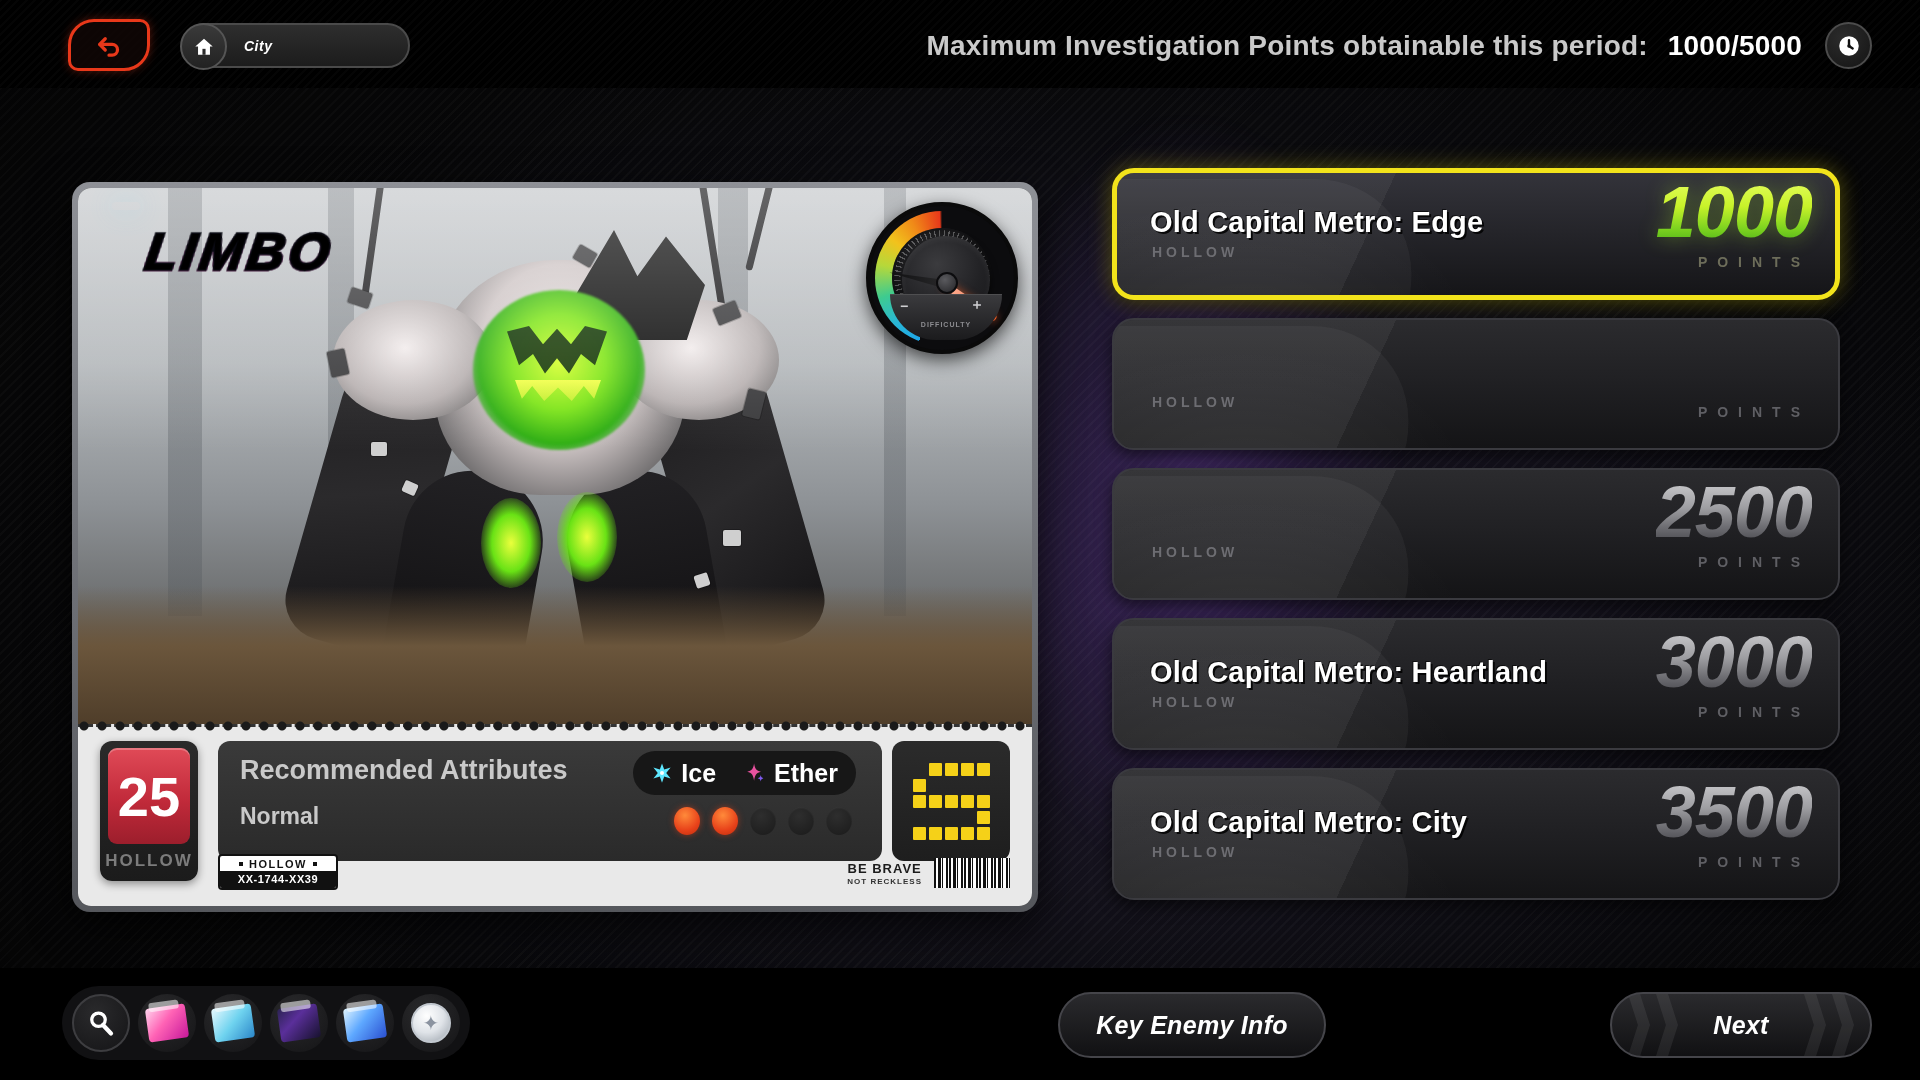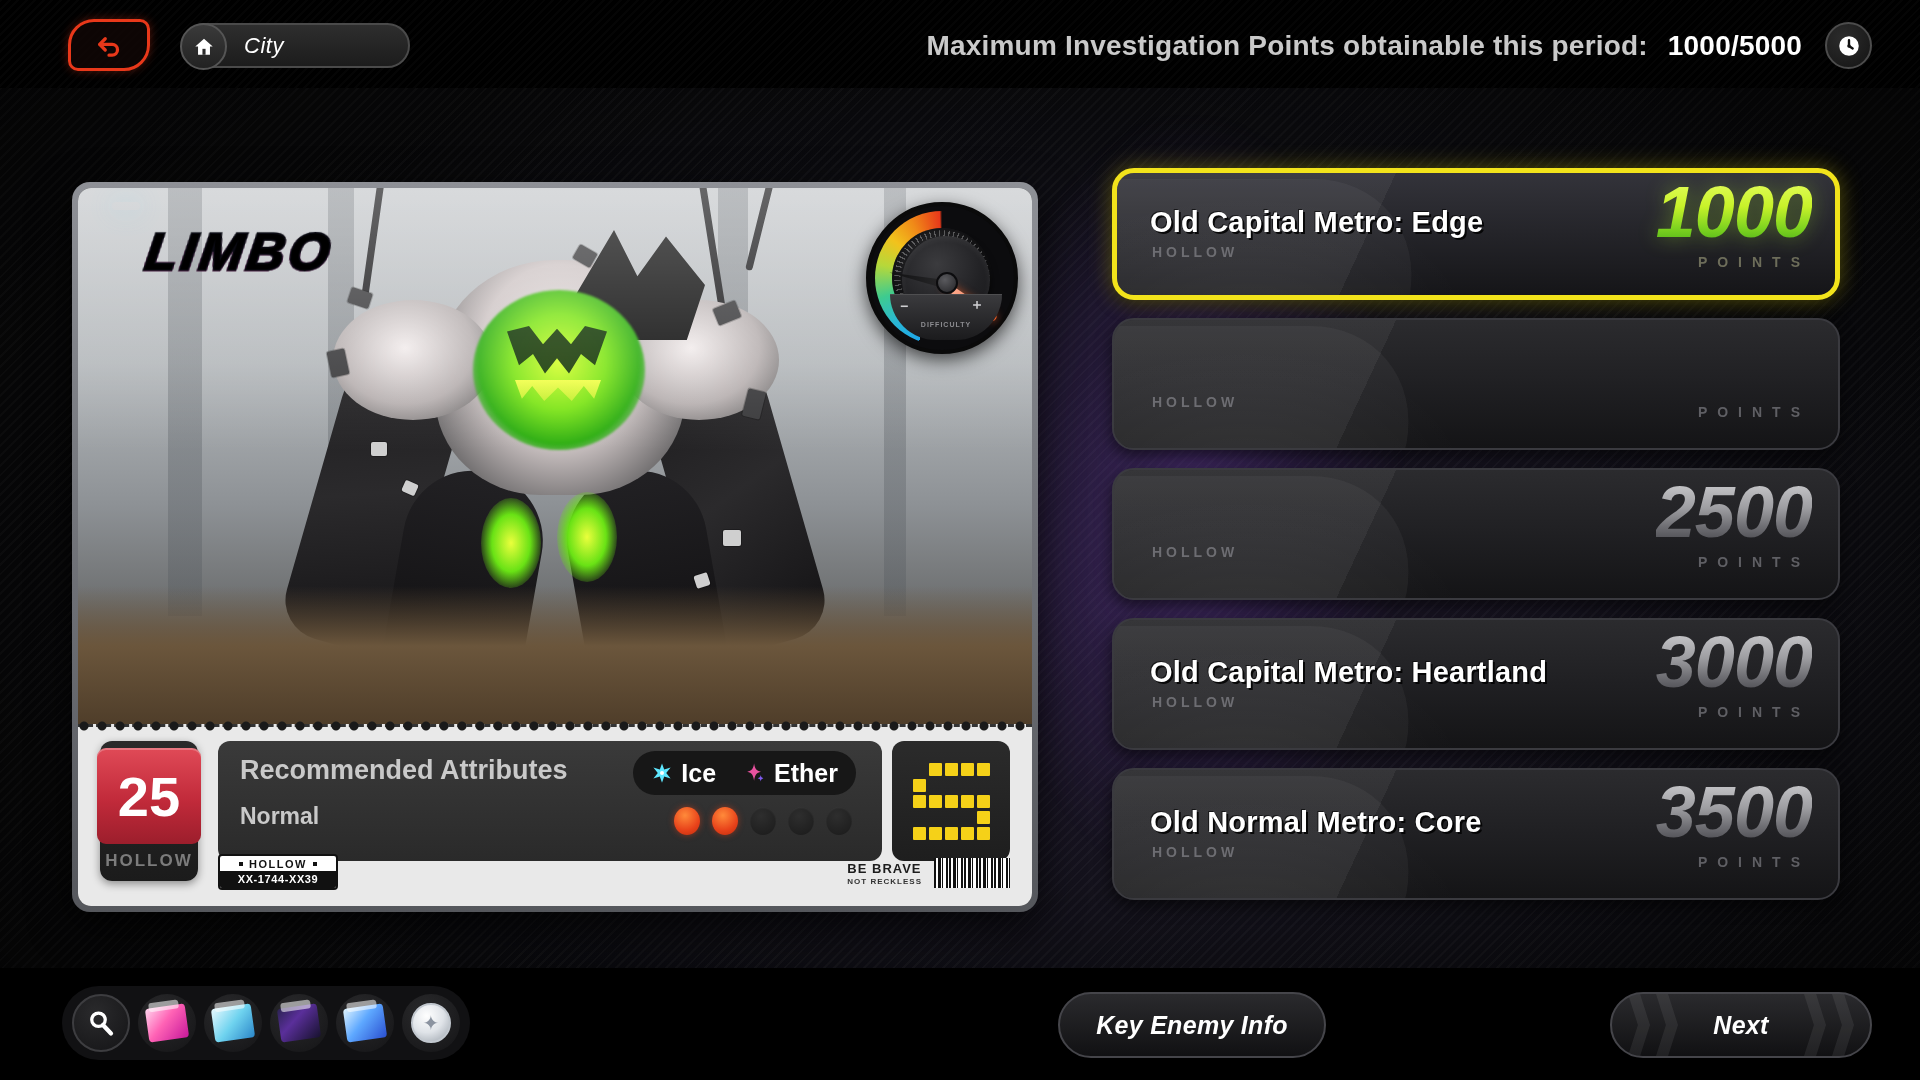--- a/index.html
+++ b/index.html
@@ -67,21 +67,21 @@
   }
   .home-pill .home-circle{
     position:absolute; left:-4px; top:-2px;
     width:47px; height:47px; border-radius:50%;
     background:linear-gradient(180deg,#3a3a3a,#222);
     border:2px solid #555;
     display:flex; align-items:center; justify-content:center;
   }
   .home-pill .crumb{
     margin-left:60px;
-    font-size:22px; font-weight:normal; font-style:italic;
+    font-size:14px; font-weight:bold; font-style:italic;
     letter-spacing:0.5px;
     color:#fff;
   }
 
   .ip-text{
     position:absolute; right:118px; top:30px;
     font-size:28px; font-weight:bold;
     color:#c9c9c9;
     letter-spacing:0.2px;
     white-space:nowrap;
@@ -303,21 +303,21 @@
     background-size:18px 12px;
   }
   .level-badge{
     position:absolute; left:22px; top:14px; width:98px; height:140px;
     border-radius:12px;
     background:linear-gradient(180deg,#2a2a2a,#1b1b1b);
     display:flex; flex-direction:column; align-items:center;
     box-shadow:0 3px 8px rgba(0,0,0,0.4);
   }
   .level-badge .num{
-    width:104px; height:96px; margin-top:7px;
+    width:82px; height:96px; margin-top:7px;
     border-radius:9px;
     background:linear-gradient(180deg,#e04a57 0%, #c12a3a 55%, #9c1e2c 100%);
     display:flex; align-items:center; justify-content:center;
     font-size:56px; font-weight:bold; color:#fff;
     box-shadow:inset 0 2px 0 rgba(255,255,255,0.25);
   }
   .level-badge .lv{
     font-size:17px; font-weight:bold; color:#7c7c7c; letter-spacing:2px;
     margin-top:7px;
   }
@@ -380,21 +380,21 @@
     font-size:11px; font-weight:bold; color:#111; letter-spacing:1.5px;
     text-align:center; padding:2px 0 1px;
     display:flex; align-items:center; justify-content:center; gap:6px;
   }
   .hollow-tag .ht .sq{ width:4px; height:4px; background:#111; }
   .hollow-tag .hb{
     background:#111; color:#fff; font-size:11px; font-weight:bold;
     text-align:center; letter-spacing:0.6px; padding:2px 0 3px;
   }
   .bebrave{
-    position:absolute; right:110px; bottom:20px; text-align:left;
+    position:absolute; right:110px; bottom:20px; text-align:center;
   }
   .bebrave .b1{ font-size:13px; font-weight:bold; color:#1c1c1c; letter-spacing:1px; line-height:1; }
   .bebrave .b2{ font-size:8px; font-weight:bold; color:#333; letter-spacing:1px; margin-top:2px; }
   .barcode{
     position:absolute; right:22px; bottom:18px; width:76px; height:30px;
     background:repeating-linear-gradient(90deg,
       #111 0 2px, #fff 2px 4px, #111 4px 7px, #fff 7px 8px,
       #111 8px 9px, #fff 9px 12px, #111 12px 14px, #fff 14px 15px);
   }
 
@@ -757,21 +757,21 @@
       <div class="mtitle">Old Capital Metro: Heartland</div>
       <div class="msub">HOLLOW</div>
       <div class="mpts">3000</div>
       <div class="mptslbl">POINTS</div>
     </div>
 
     <div class="mrow">
       <div class="shell">
           <div class="swoosh"></div>
         </div>
-      <div class="mtitle">Old Normal Metro: Core</div>
+      <div class="mtitle">Old Capital Metro: City</div>
       <div class="msub">HOLLOW</div>
       <div class="mpts">3500</div>
       <div class="mptslbl">POINTS</div>
     </div>
 
   </div>
 
   <div id="bottombar">
     <div class="tool-tray">
 

